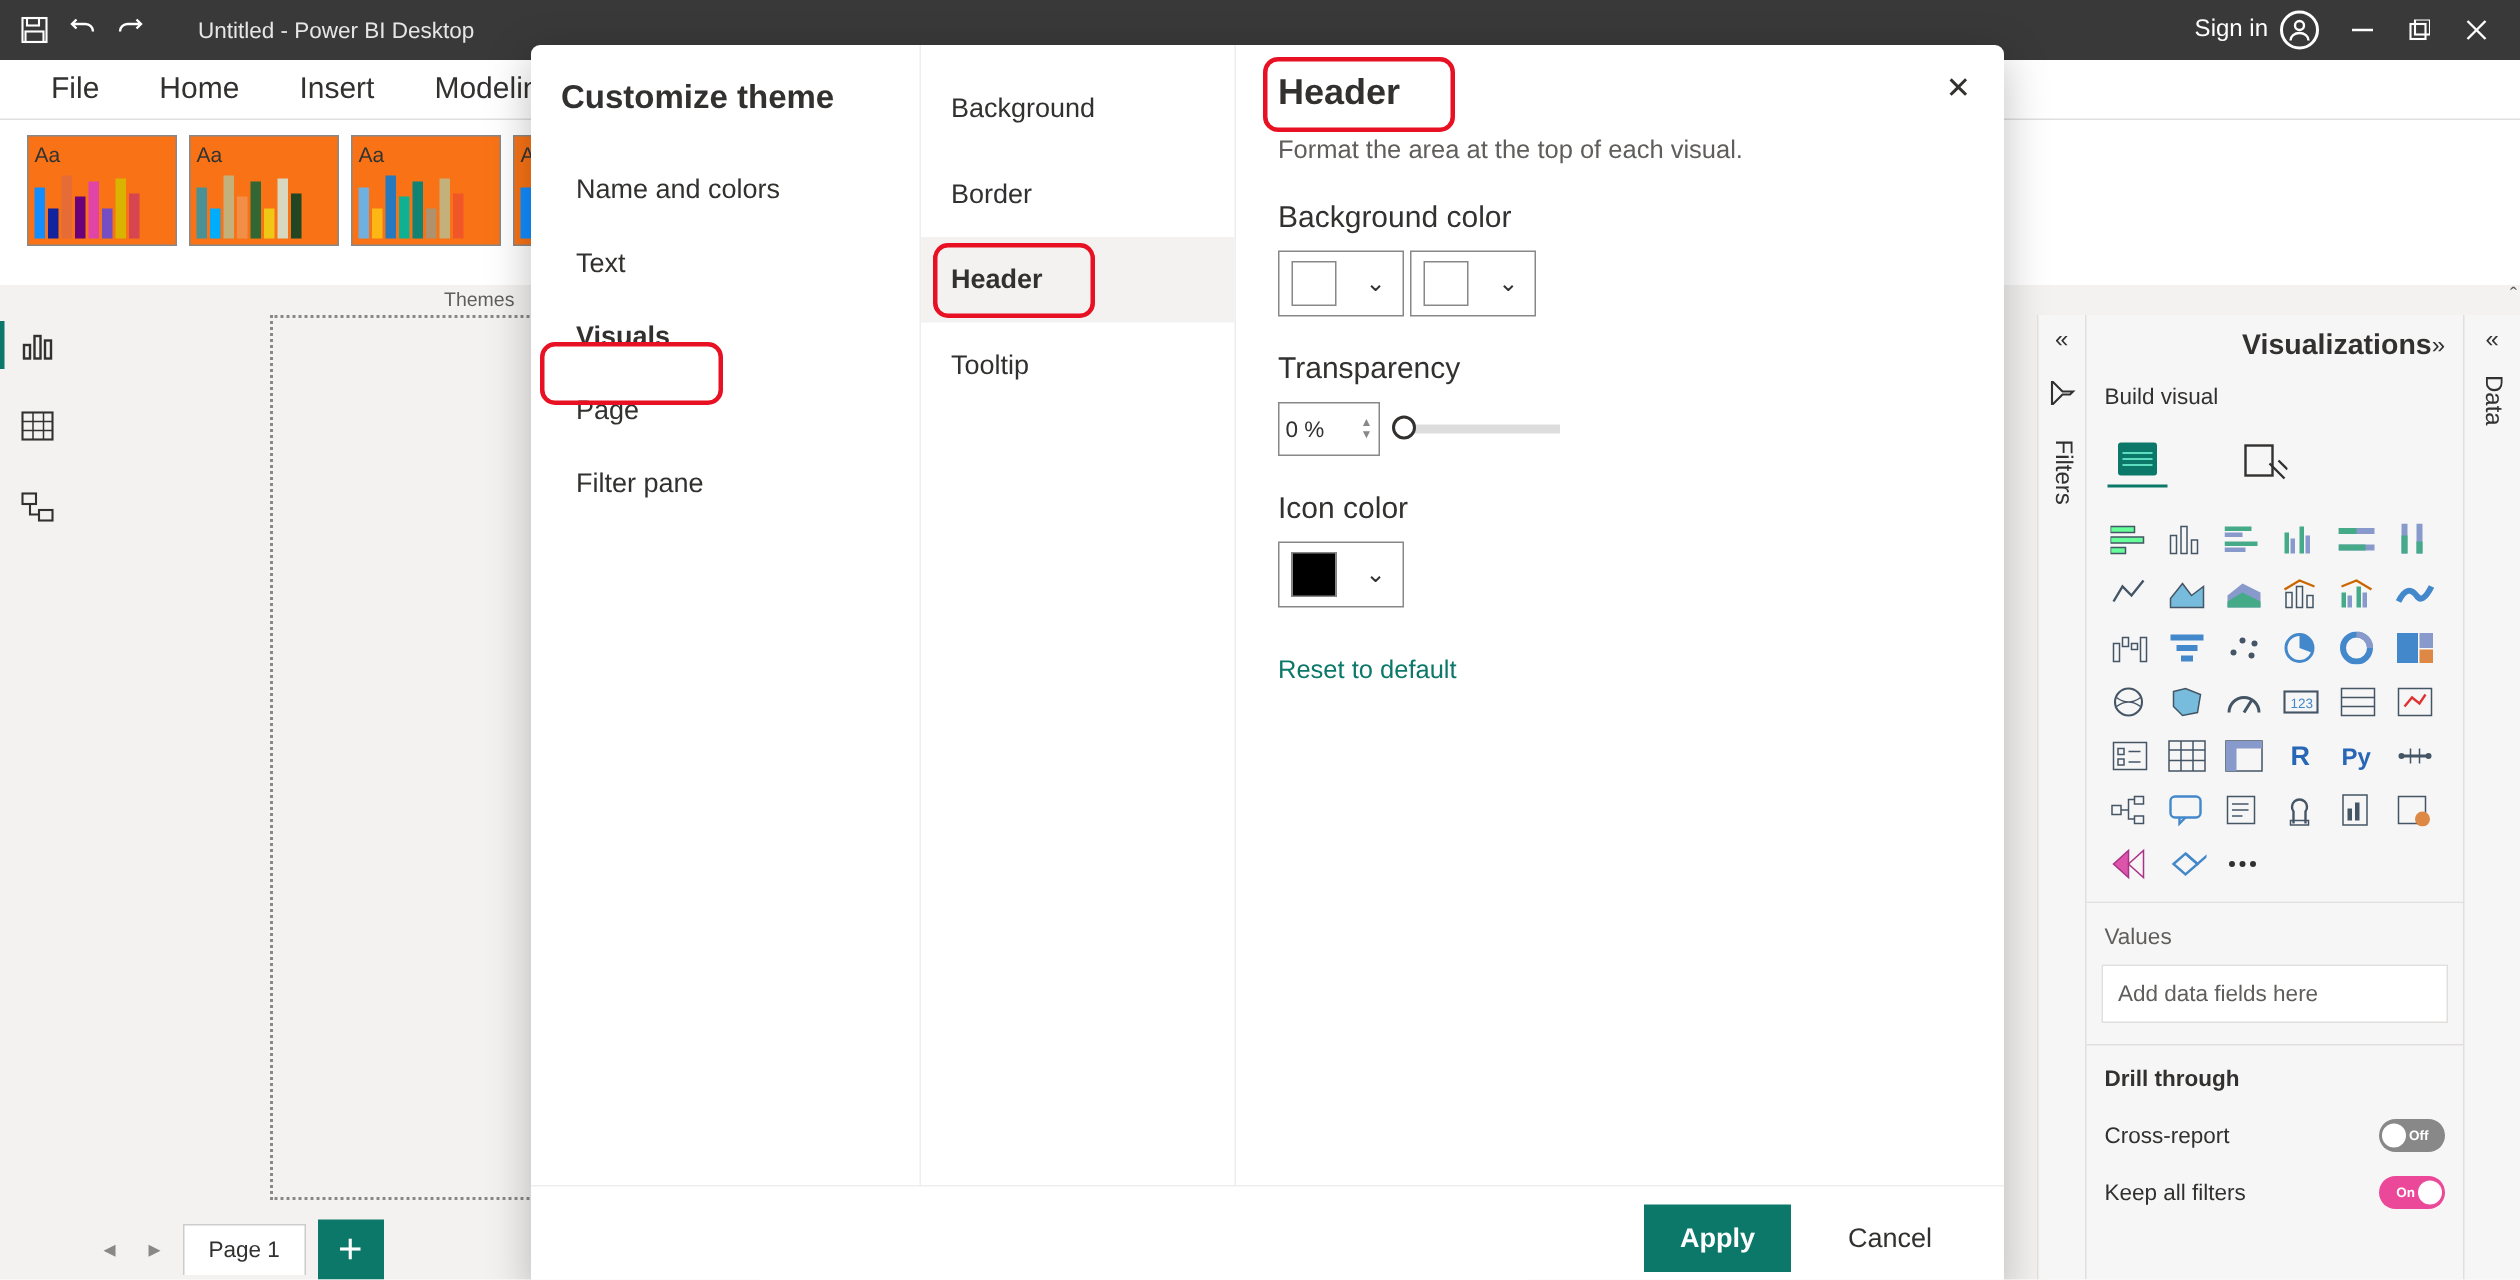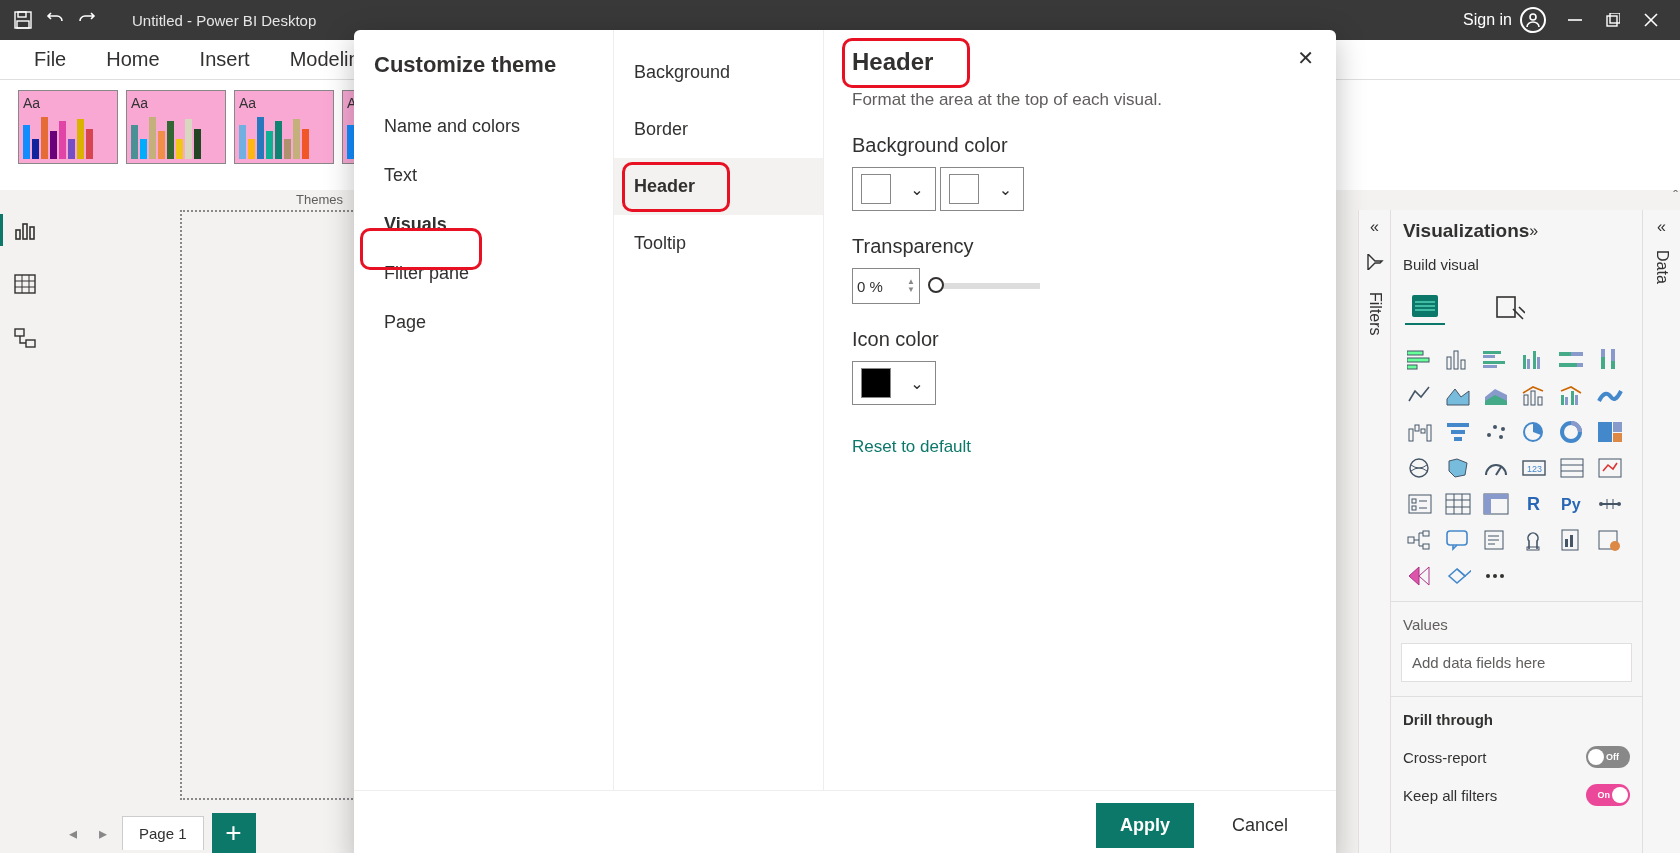--- a/index.html
+++ b/index.html
@@ -15,21 +15,21 @@
 .signin-icon { width: 26px; height: 26px; border: 2px solid #fff; border-radius: 50%; display: flex; align-items: center; justify-content: center; }
 .win-btn { width: 18px; height: 18px; display: inline-flex; align-items: center; justify-content: center; }
 
 
 .ribbon-tabs { height: 40px; background: #fff; border-bottom: 1px solid #e1dfdd; display: flex; align-items: center; gap: 40px; padding-left: 34px; }
 .ribbon-tabs span { font-size: 20px; color: #323130; }
 .ribbon-tabs span.file { }
 
 
 .themes-row { height: 110px; background: #fff; padding: 10px 18px 2px 18px; display: flex; gap: 8px; }
-.theme-thumb { width: 100px; height: 74px; border: 1px solid #888; background: #f9a8d4; padding: 4px; display: flex; flex-direction: column; }
+.theme-thumb { width: 100px; height: 74px; border: 1px solid #888; background: #f97316; padding: 4px; display: flex; flex-direction: column; }
 .theme-thumb .aa { font-size: 14px; color: #333; }
 .theme-bars { display: flex; align-items: flex-end; gap: 2px; height: 44px; margin-top: 6px; }
 .theme-bars div { width: 7px; }
 .theme-row-label { position: absolute; top: 192px; left: 296px; font-size: 13px; color: #605e5c; }
 
 
 .leftbar { position: absolute; left: 0; top: 200px; width: 50px; display: flex; flex-direction: column; align-items: center; gap: 30px; padding-top: 18px; }
 .leftbar .lv { width: 28px; height: 24px; display: flex; align-items: center; justify-content: center; color: #323130; }
 .leftbar .lv.active { position: relative; }
 .leftbar .lv.active::before { content: ""; position: absolute; left: -12px; top: -4px; height: 32px; width: 4px; background: #0c7869; }
@@ -72,21 +72,21 @@
 .btn-cancel { background: none; border: none; font-size: 18px; color: #323130; cursor: pointer; }
 
 
 .anno { position: absolute; border: 3px solid #e81123; border-radius: 10px; pointer-events: none; }
 
 
 .rightpanes { position: absolute; right: 0; top: 210px; bottom: 0; display: flex; }
 .filters-collapsed { width: 32px; background: #f6f6f6; border-left: 1px solid #e1dfdd; display: flex; flex-direction: column; align-items: center; padding-top: 8px; gap: 18px; }
 .vtext { writing-mode: vertical-rl; font-size: 16px; color: #323130; }
 .viz-pane { width: 252px; background: #f6f6f6; border-left: 1px solid #e1dfdd; display: flex; flex-direction: column; }
-.viz-header { display: flex; align-items: center; justify-content: flex-start; padding: 10px 12px; }
+.viz-header { display: flex; align-items: center; justify-content: flex-end; padding: 10px 12px; }
 .viz-header h4 { font-size: 19px; font-weight: 600; color: #323130; }
 .viz-sub { padding: 4px 12px 10px 12px; font-size: 15px; color: #323130; }
 .viz-build { display: flex; gap: 44px; padding: 6px 14px 10px 14px; }
 .viz-build .bb { width: 40px; height: 36px; display: flex; align-items: center; justify-content: center; }
 .viz-build .bb.active { border-bottom: 2px solid #0c7869; }
 .viz-grid { display: grid; grid-template-columns: repeat(6, 34px); gap: 6px 4px; padding: 10px 12px; }
 .viz-grid .vi { width: 34px; height: 30px; display: flex; align-items: center; justify-content: center; }
 .section-label { padding: 14px 12px 10px 12px; font-size: 15px; color: #605e5c; border-top: 1px solid #e1dfdd; }
 .field-drop { margin: 0 10px 14px 10px; border: 1px solid #e1dfdd; background: #fff; padding: 10px; font-size: 15px; color: #605e5c; }
 .drill-row { display: flex; justify-content: space-between; align-items: center; padding: 8px 12px; font-size: 15px; color: #323130; }
@@ -251,22 +251,22 @@
   <span class="add">+</span>
 </div>
 
 <div class="dialog">
   <div class="dialog-body">
     <div class="col1">
       <h2>Customize theme</h2>
       <div class="item">Name and colors</div>
       <div class="item">Text</div>
       <div class="item active">Visuals</div>
+      <div class="item">Page</div>
       <div class="item">Filter pane</div>
-      <div class="item">Page</div>
     </div>
     <div class="col2">
       <div class="item">Background</div>
       <div class="item">Border</div>
       <div class="item active">Header</div>
       <div class="item">Tooltip</div>
     </div>
     <div class="col3">
       <span class="close-x">✕</span>
       <h3>Header</h3>

